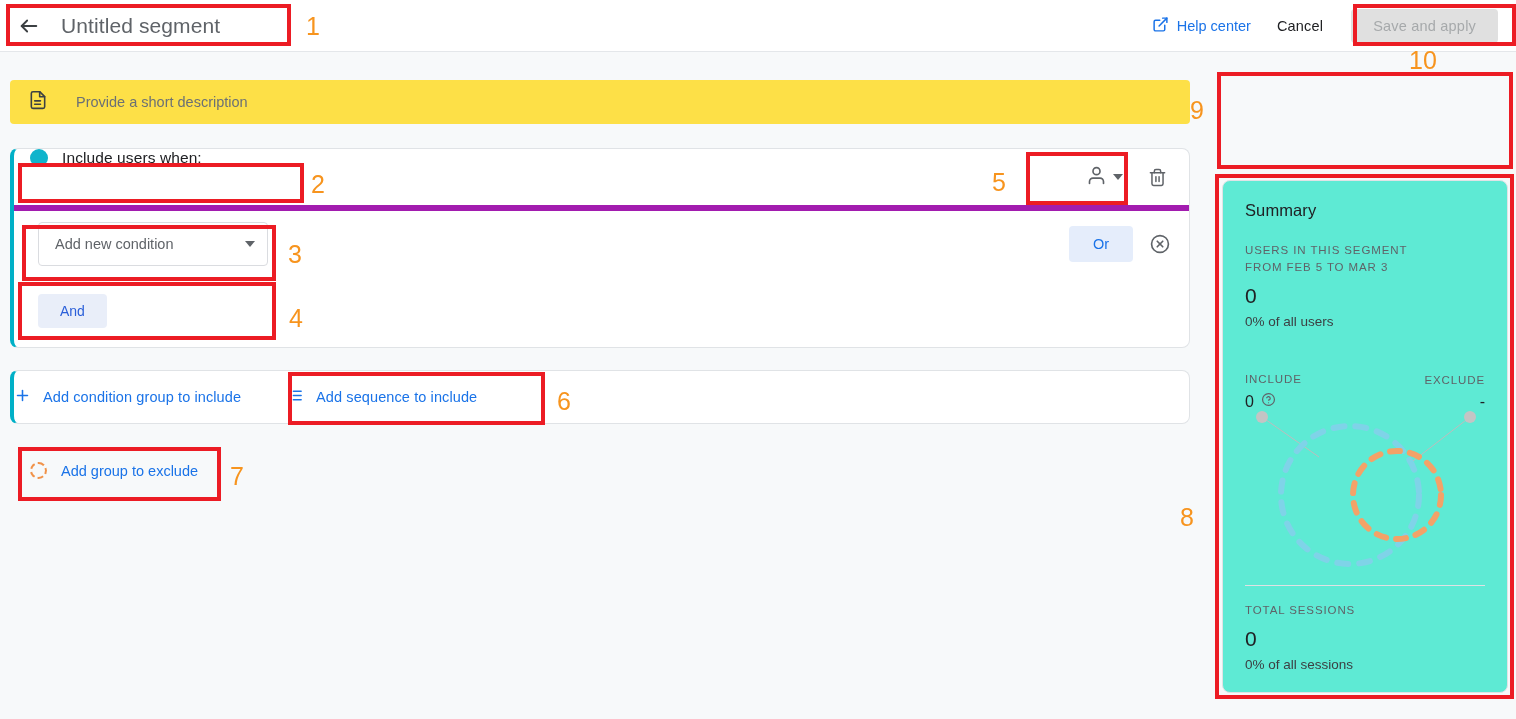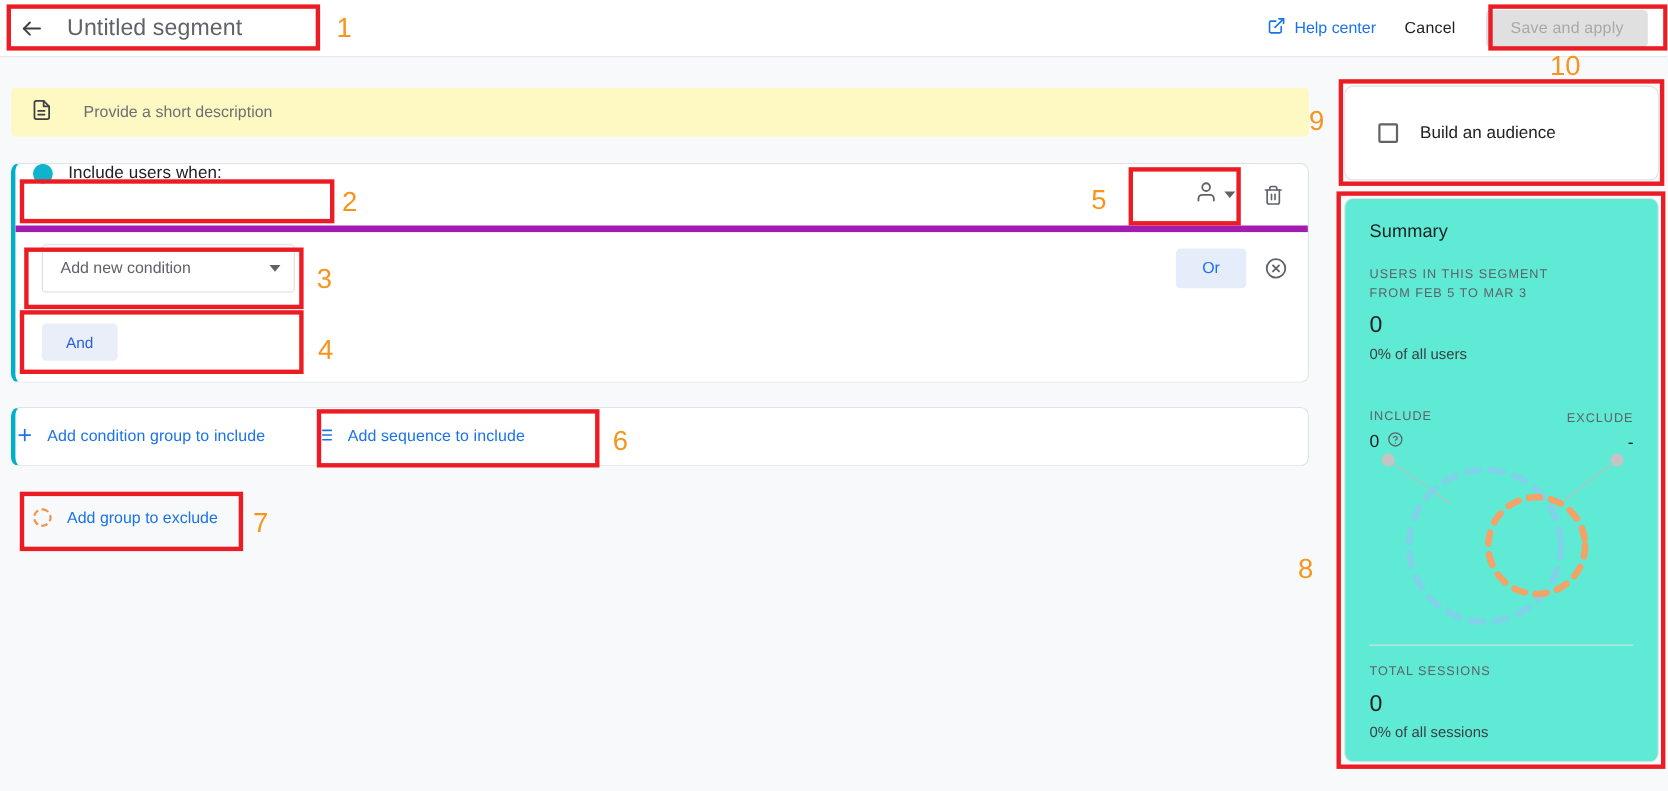--- a/index.html
+++ b/index.html
@@ -43,21 +43,21 @@
   }
   .save-btn {
     background: #e0e0e0; color: #a6a9ab; border: none; border-radius: 4px;
     font-size: 14.5px; font-family: inherit; padding: 9px 22px; cursor: default;
     letter-spacing: .2px;
   }
 
   
   .desc-bar {
     position: absolute; left: 10px; top: 80px; width: 1180px; height: 44px;
-    background: #fef9c3; border-radius: 4px;
+    background: #fde047; border-radius: 4px;
     display: flex; align-items: center; padding-left: 18px;
   }
   .desc-placeholder {
     margin-left: 28px; color: #6b7075; font-size: 14.5px;
   }
 
   
   .include-card {
     position: absolute; left: 10px; top: 148px; width: 1180px; height: 200px;
     background: #ffffff; border: 1px solid #e0e3e6; border-radius: 8px;
@@ -297,24 +297,20 @@
       </span>
       <span>Add sequence to include</span>
     </div>
   </div>
 
   <div class="exclude-link">
     <span class="dashed-circle"></span>
     <span>Add group to exclude</span>
   </div>
 
-  <div class="audience-card">
-    <span class="checkbox"></span>
-    <span class="audience-label">Build an audience</span>
-  </div>
 
   <div class="summary-card">
     <div class="summary-title">Summary</div>
 
     <div class="kv-label">
       <div>USERS IN THIS SEGMENT</div>
       <div>FROM FEB 5 TO MAR 3</div>
     </div>
     <div class="kv-big">0</div>
     <div class="kv-sub">0% of all users</div>

